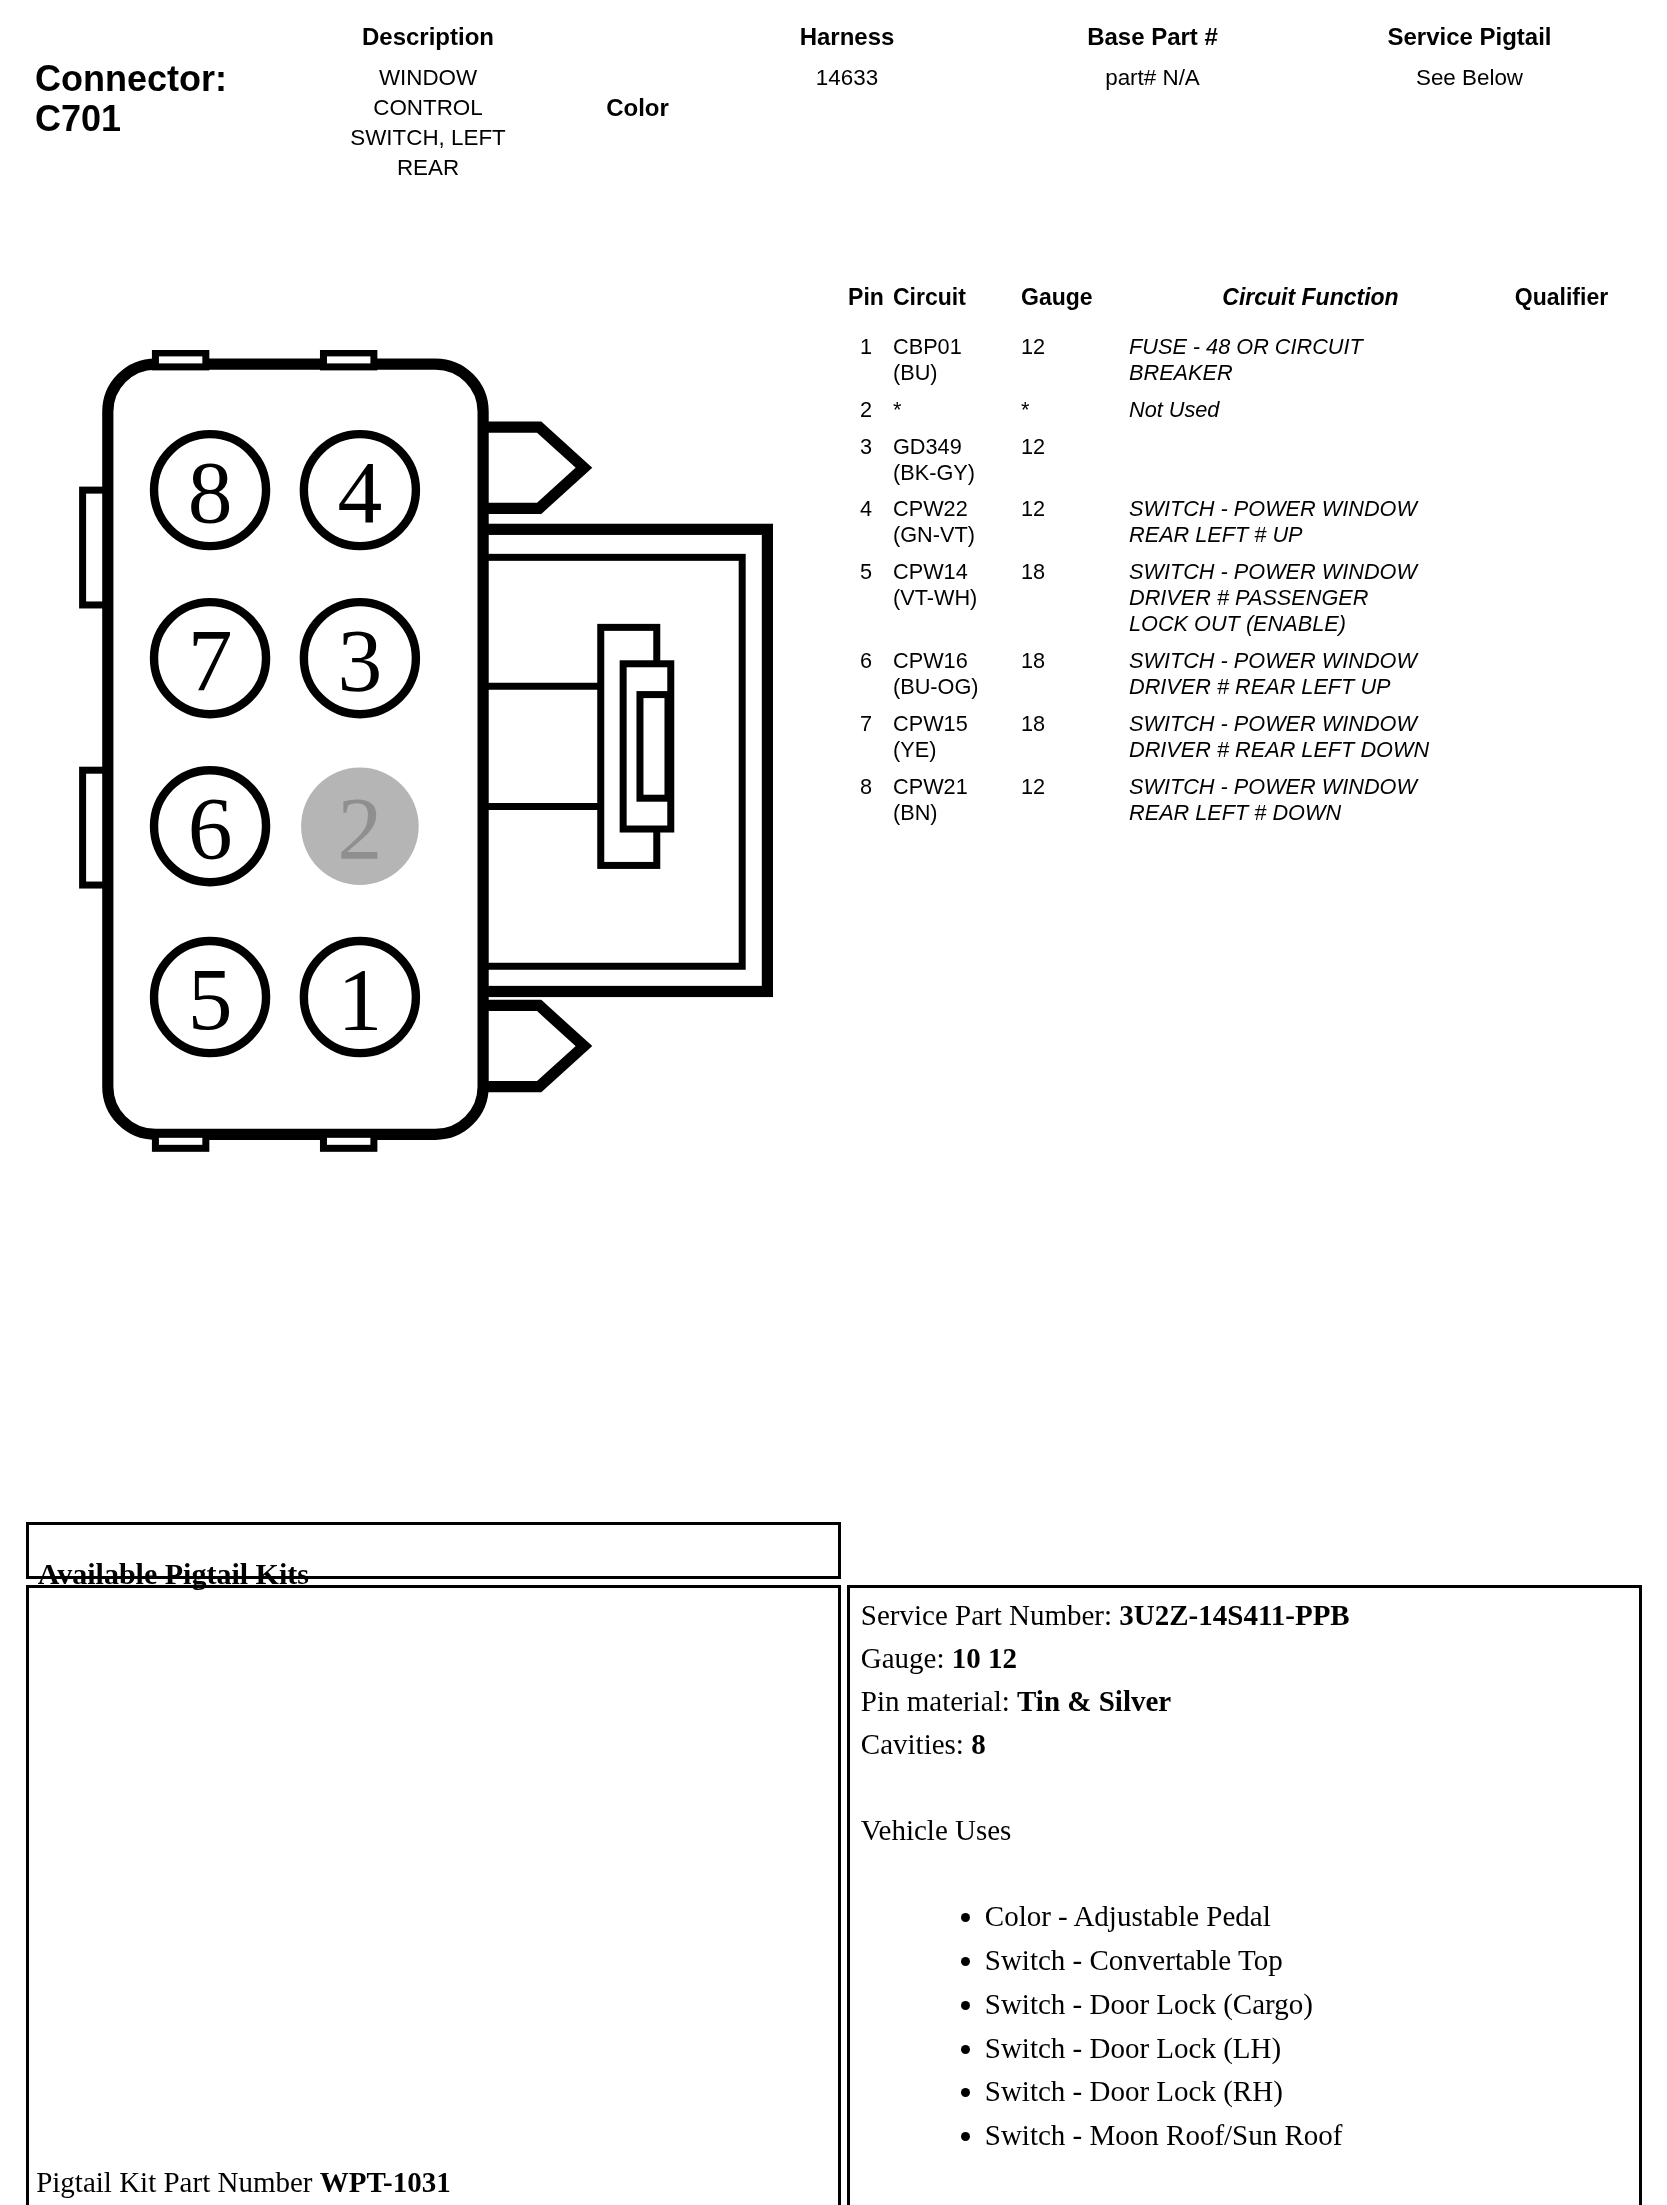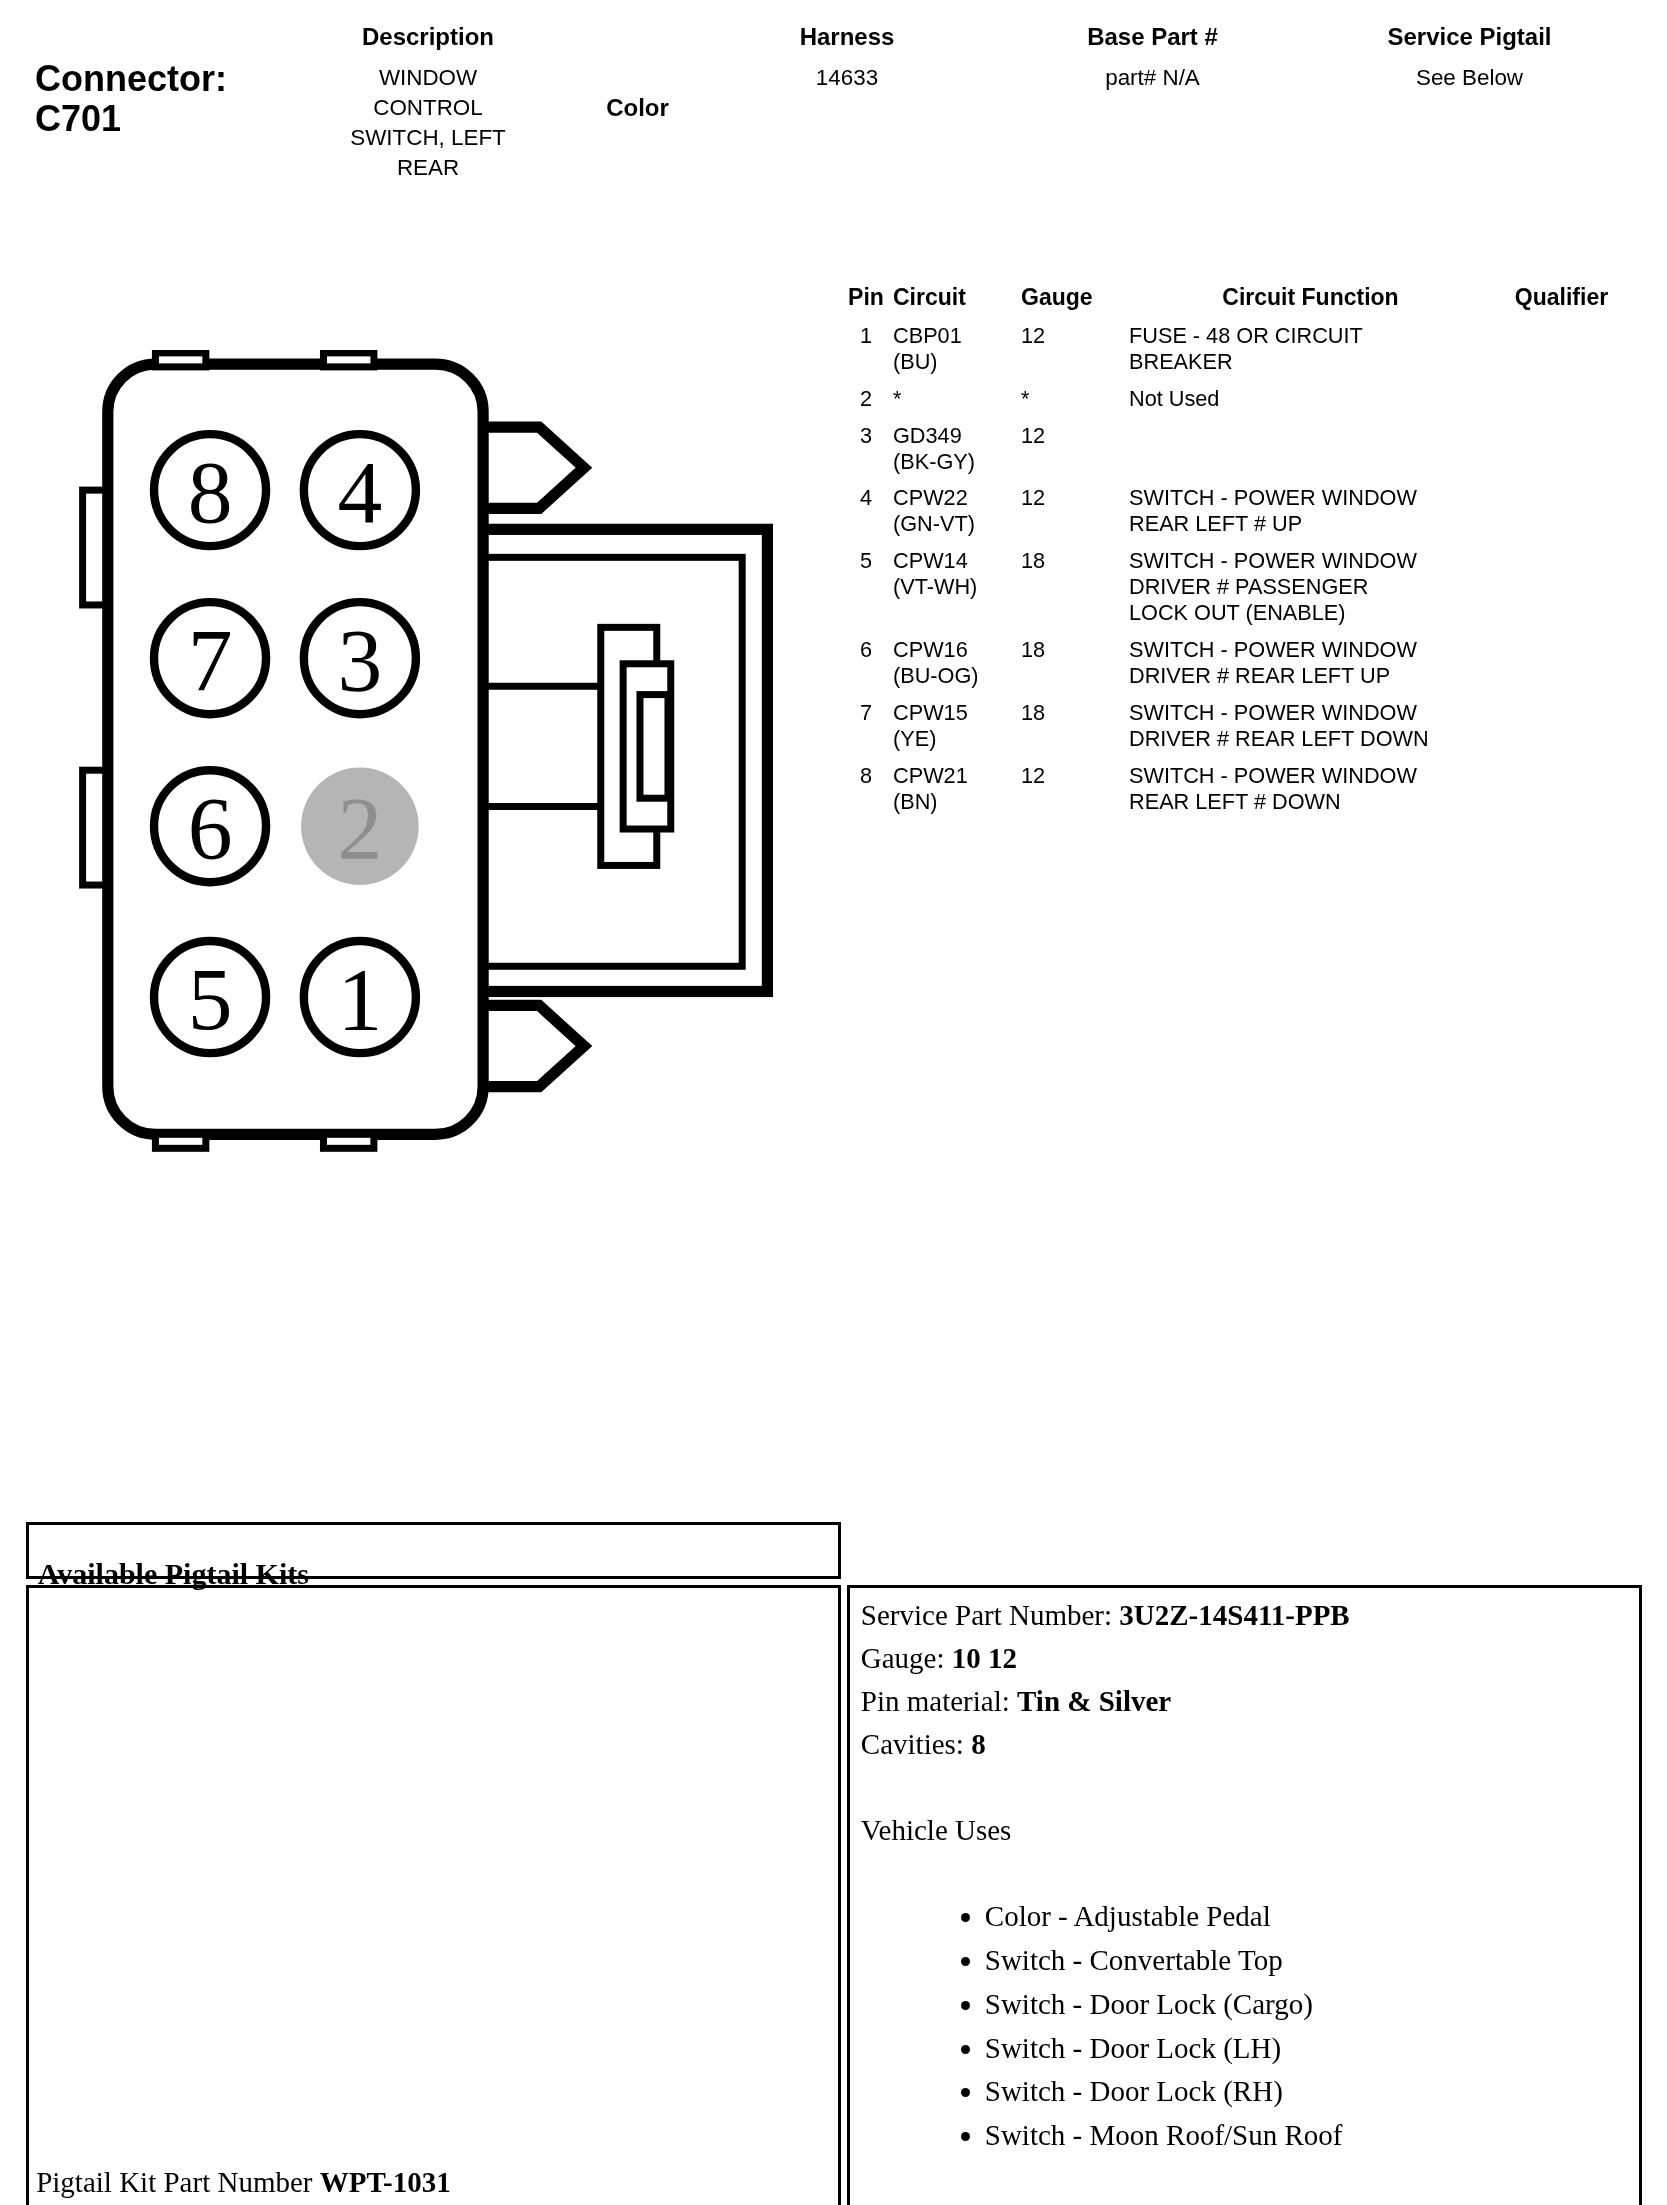--- a/index.html
+++ b/index.html
@@ -13,26 +13,26 @@
   .hdr-value{font-size:22.4px;line-height:1.35;margin-top:10.8px;}
   #col-desc{left:312px;top:23px;width:232px;}
   #col-desc .hdr-value{width:189px;margin:10.8px auto 0;}
   #col-color{left:568px;top:94px;width:139px;}
   #col-harness{left:766px;top:23px;width:162px;}
   #col-basepart{left:1050px;top:23px;width:205px;}
   #col-servicepigtail{left:1365px;top:23px;width:209px;}
 
   
   #pin-table{position:absolute;left:839px;top:283px;width:823px;font-size:21.7px;line-height:26px;}
-  .pt-header{display:flex;font-weight:bold;font-size:23px;line-height:28px;margin-bottom:12px;}
+  .pt-header{display:flex;font-weight:bold;font-size:23px;line-height:28px;margin-bottom:23px;}
   .pt-row{display:flex;margin-bottom:10.8px;}
   .c-pin{width:54px;text-align:center;flex:none;}
   .c-circuit{width:128px;white-space:pre-line;flex:none;}
   .c-gauge{width:108px;flex:none;}
-  .c-func{width:363px;white-space:pre-line;flex:none;}
+  .c-func{width:363px;white-space:pre-line;flex:none;font-style:italic;}
   .c-func.hd{text-align:center;}
   .c-qual{width:139px;text-align:center;flex:none;}
 
   
   #connector-svg{position:absolute;left:77px;top:350px;width:696px;height:804px;}
   .ln-thick{fill:#ffffff;stroke:#000;stroke-width:8px;}
   .ln-thin{fill:#ffffff;stroke:#000;stroke-width:5px;}
   .cav{fill:#ffffff;stroke:#000;stroke-width:6px;}
   .cav-gray{fill:#b5b5b5;stroke:none;}
   .cavnum{font-family:"Liberation Serif","DejaVu Serif",serif;font-size:64px;text-anchor:middle;fill:#000;}

